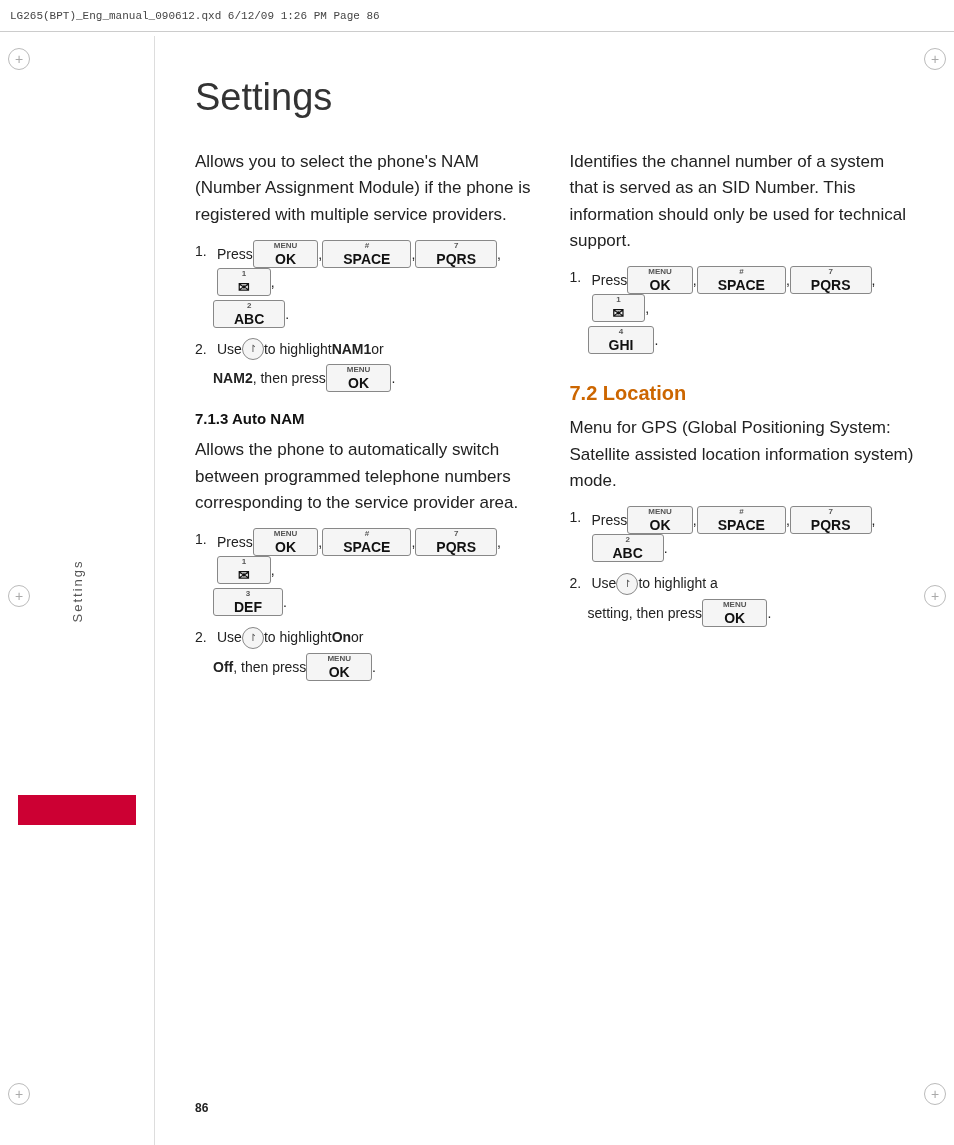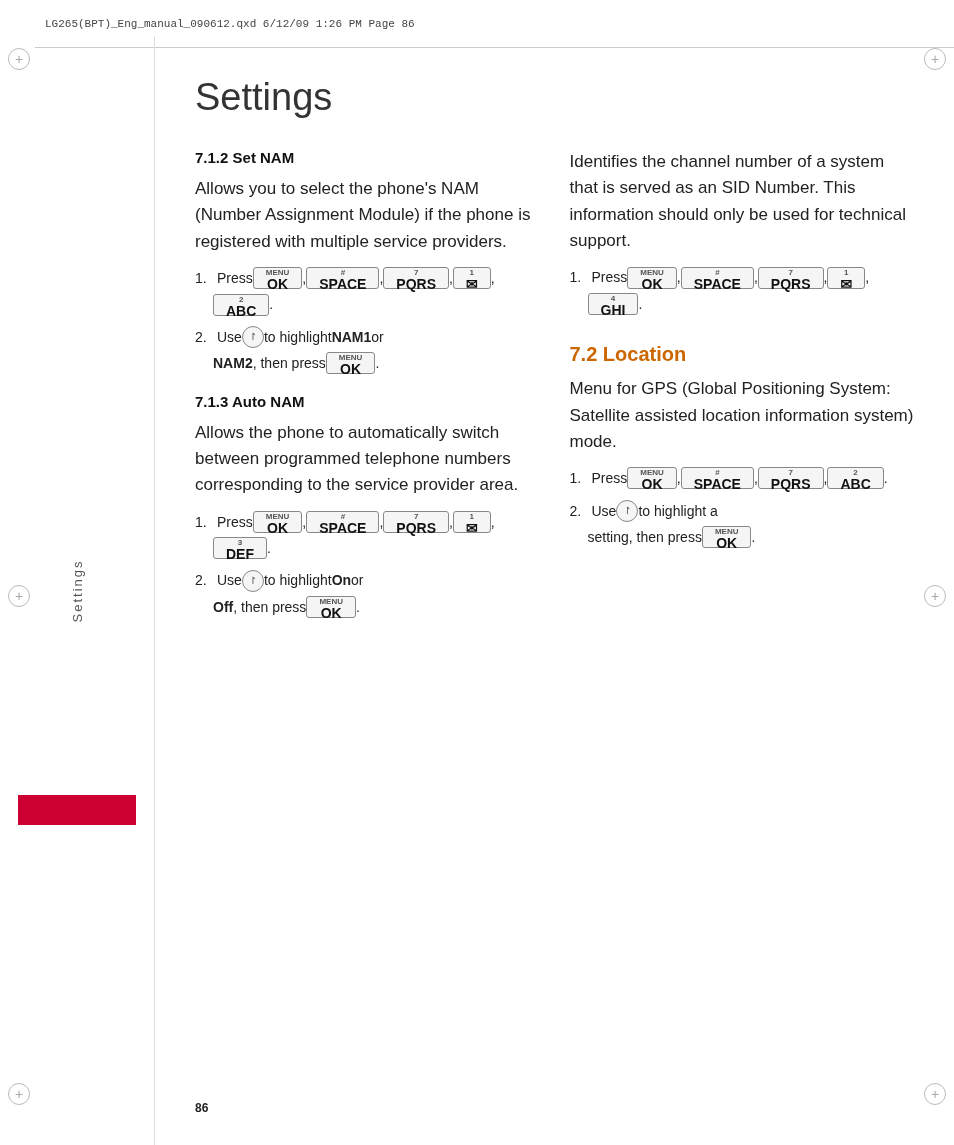--- a/index.html
+++ b/index.html
@@ -11,29 +11,28 @@
       font-size: 15px;
       color: #222;
       position: relative;
       overflow: hidden;
     }
 
     
     .header-bar {
       position: absolute;
       top: 0; left: 0; right: 0;
-      height: 48px;
+      height: 32px;
       border-bottom: 1px solid #ccc;
       display: flex;
       align-items: center;
       padding: 0 10px;
       font-size: 11px;
       color: #444;
       font-family: 'Courier New', monospace;
-      margin-left: 35px;
     }
 
     
     .sidebar {
       position: absolute;
       top: 36px;
       left: 0;
       width: 155px;
       bottom: 0;
       border-right: 1px solid #ddd;
@@ -135,23 +134,23 @@
     
     .key-btn {
       display: inline-flex;
       align-items: center;
       justify-content: space-between;
       border: 1px solid #888;
       border-radius: 3px;
       background: #f5f5f5;
       font-size: 10px;
       font-weight: bold;
-      padding: 1px 12px;
+      padding: 1px 20px;
       min-width: 28px;
-      height: 22px;
+      height: 28px;
       color: #222;
       vertical-align: middle;
       line-height: 1;
       flex-direction: column;
     }
 
     .key-btn .key-top {
       font-size: 8px;
       font-weight: bold;
       color: #555;
@@ -232,21 +231,20 @@
 </div>
 
 <div class="main-content">
   <h1 class="page-title">Settings</h1>
 
   <div class="two-col">
 
     <div class="col">
 
       <div>
-        <div class="section-heading">7.1.2 Set NAM</div>
         <div class="section-text">Allows you to select the phone's NAM (Number Assignment Module) if the phone is registered with multiple service providers.</div>
 
         <div class="step">
           <span class="step-label">1.</span>
           <div class="step-content">
             <span>Press</span>
             <span class="key-btn">
                 <span class="key-top">MENU</span>
                 <span class="key-main">OK</span>
               </span>

